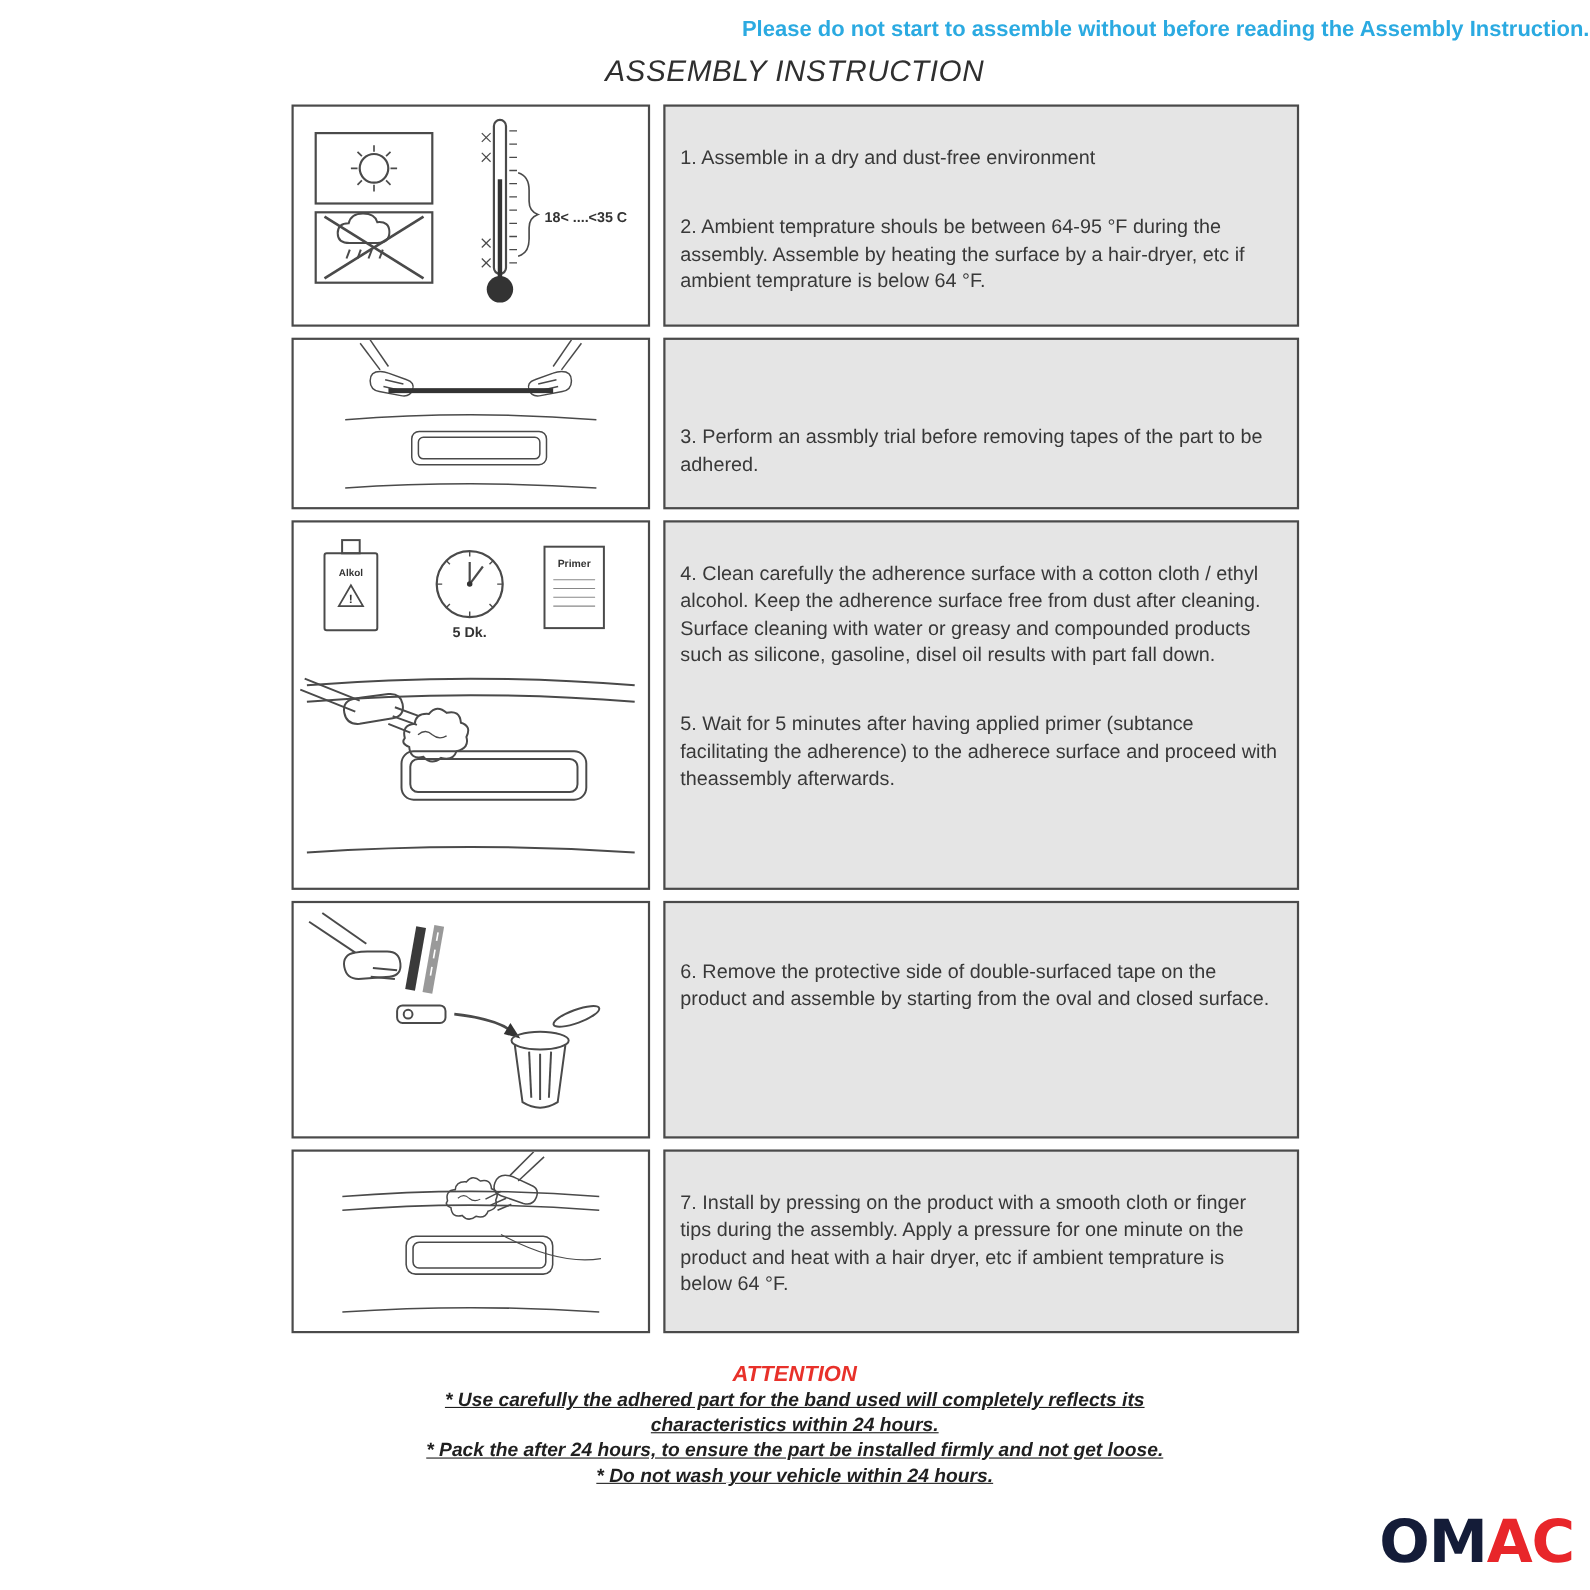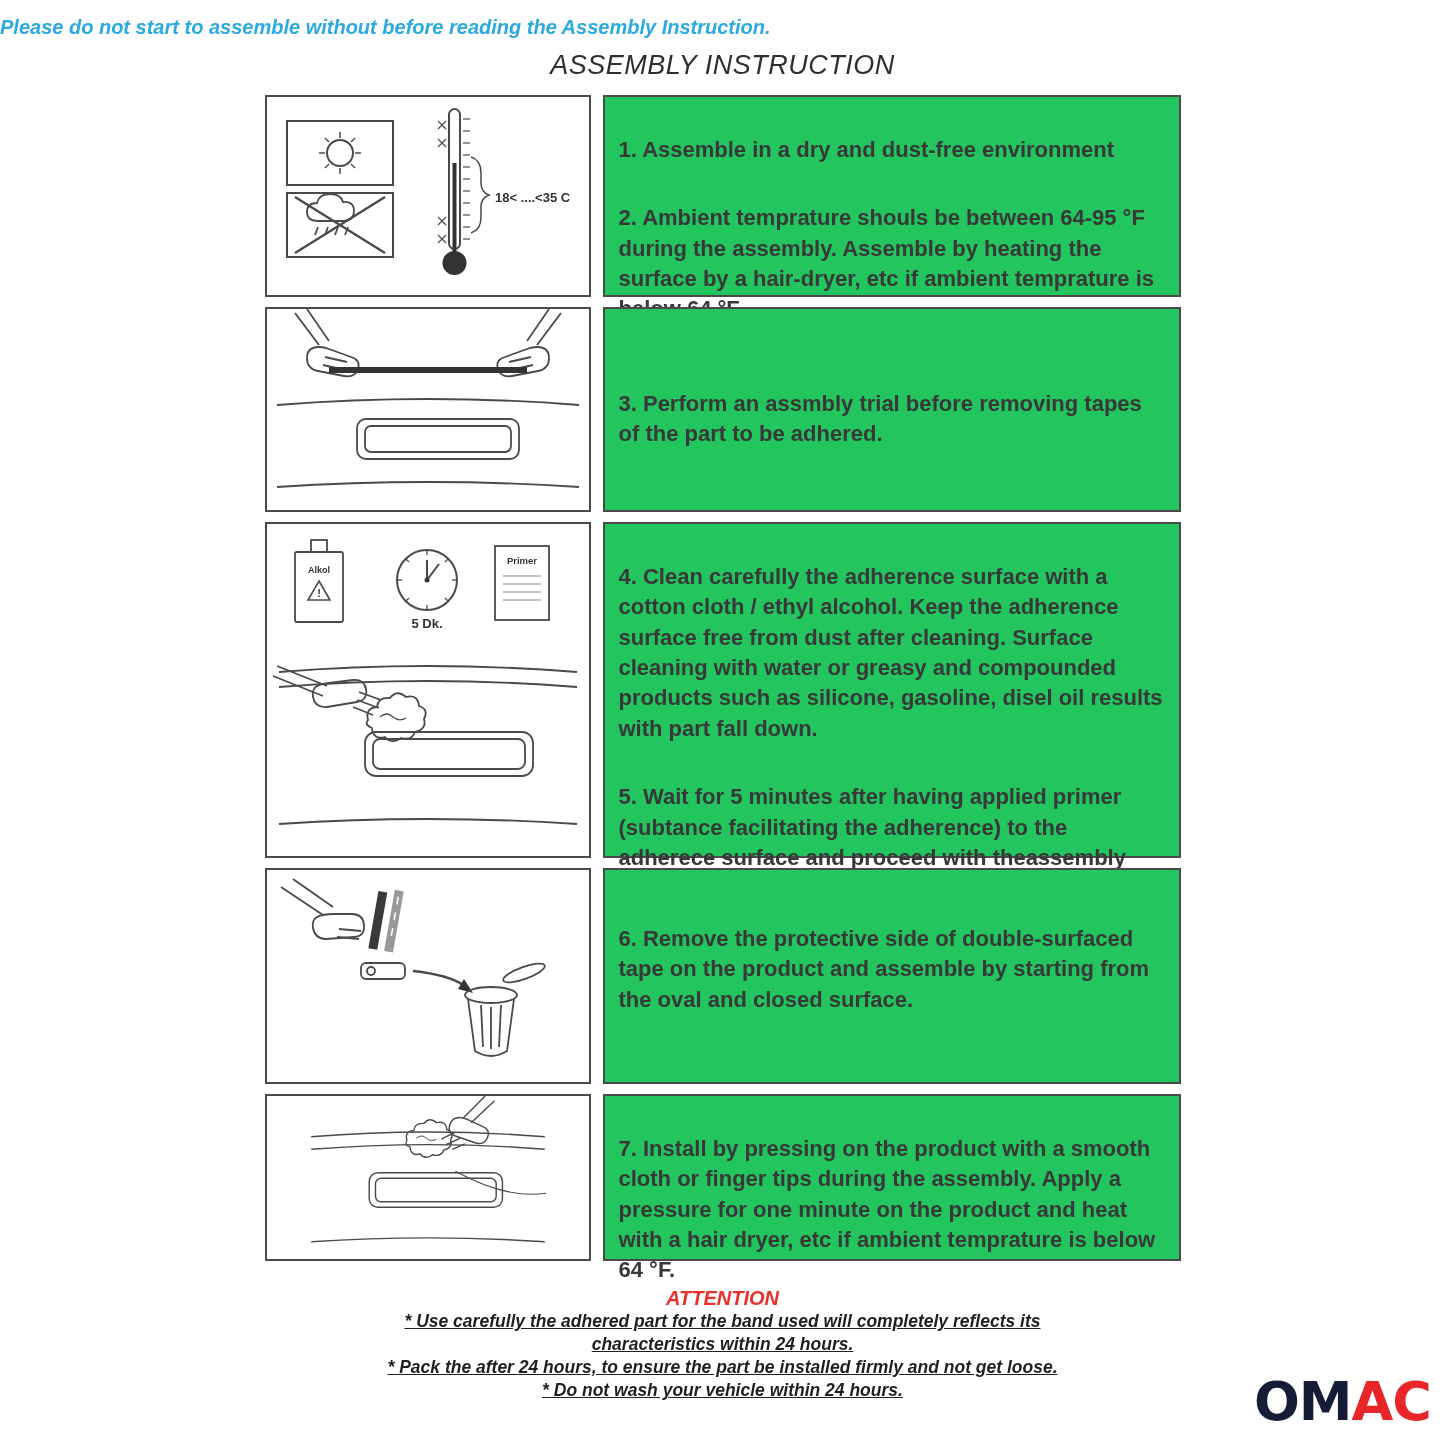--- a/index.html
+++ b/index.html
@@ -1,27 +1,27 @@
 <!DOCTYPE html>
 <html><head>
 <meta charset="utf-8">
 <style>
   html,body{margin:0;padding:0;}
   body{
     width:1445px;height:1445px;background:#ffffff;position:relative;overflow:hidden;
     font-family:"Liberation Sans",sans-serif;color:#2e2e2e;
   }
-  .warning{margin-top:16px;text-align:left;font-size:20px;font-weight:bold;font-style:italic;color:#2baae1;}
+  .warning{margin-top:16px;text-align:right;font-size:20px;font-weight:bold;color:#2baae1;}
   .title{margin-top:11px;text-align:center;font-size:27px;font-style:italic;color:#2f2f2f;letter-spacing:.5px;}
   .table{width:916px;margin:14px auto 0;}
   .row{display:flex;gap:12px;margin-bottom:10px;}
   .img-box{flex:0 0 322px;border:2px solid #4a4a4a;display:flex;align-items:center;justify-content:center;overflow:hidden;background:#fff;}
-  .text-box{flex:1;border:2px solid #4a4a4a;padding:16px 14px 8px 14px;font-size:22px;line-height:1.38;font-weight:bold;color:#383838;background:#22c55e;}
+  .text-box{flex:1;border:2px solid #4a4a4a;padding:16px 14px 8px 14px;font-size:18px;line-height:1.38;font-weight:normal;color:#383838;background:#e5e5e5;}
   .text-box p+p{margin-top:38px;}
-  .r1{height:202px}.r2{height:205px}.r3{height:336px}.r4{height:216px}.r5{height:167px}
+  .r1{height:202px}.r2{height:156px}.r3{height:336px}.r4{height:216px}.r5{height:167px}
   .pt-lg{padding-top:58px}.pt-md{padding-top:32px}
   .illus{width:100%;height:100%;display:block;}
   svg text{font-family:"Liberation Sans",sans-serif;font-weight:bold;fill:#333;}
   .attention{margin-top:26px;text-align:center;}
   .attention-title{font-size:20px;font-weight:bold;font-style:italic;color:#e8312a;}
   .attention-line{font-size:17.5px;font-weight:bold;font-style:italic;color:#1f1f1f;line-height:1.32;text-decoration:underline;}
   .logo{position:absolute;right:14px;bottom:16px;font-size:54px;font-weight:bold;letter-spacing:-1px;font-family:"DejaVu Sans",sans-serif;line-height:1;}
   .logo-om{color:#141c38;}
   .logo-ac{color:#e8262a;}
 </style>

